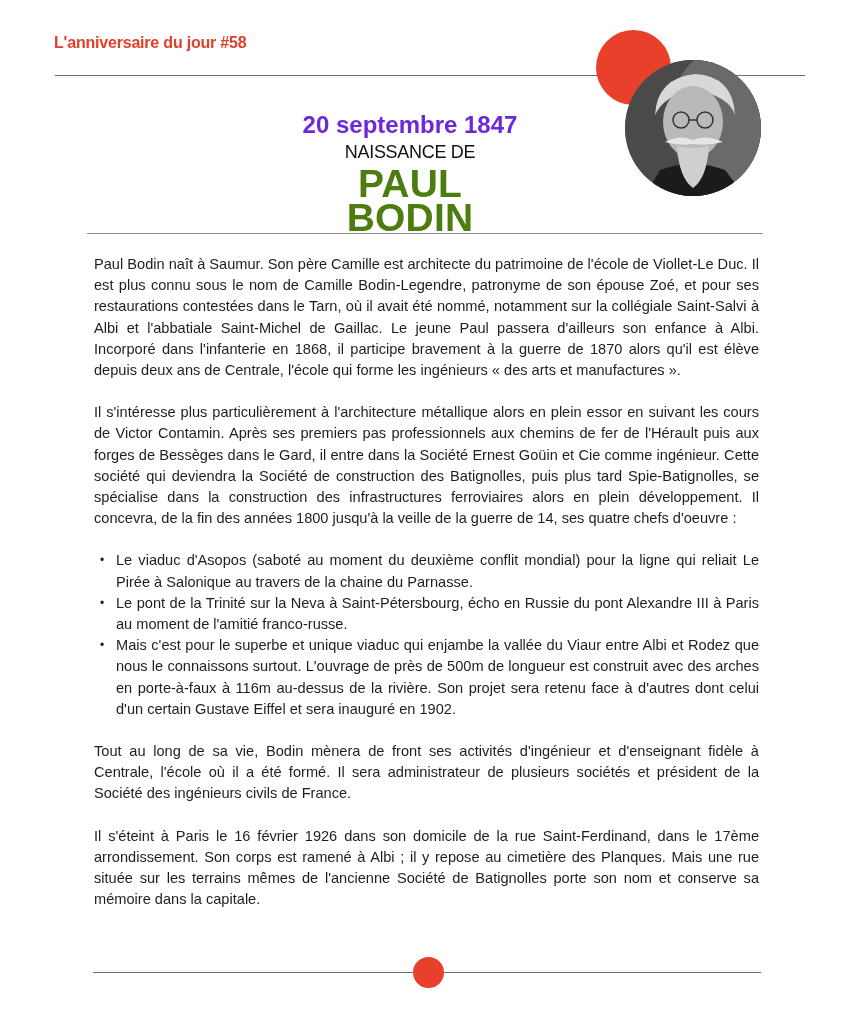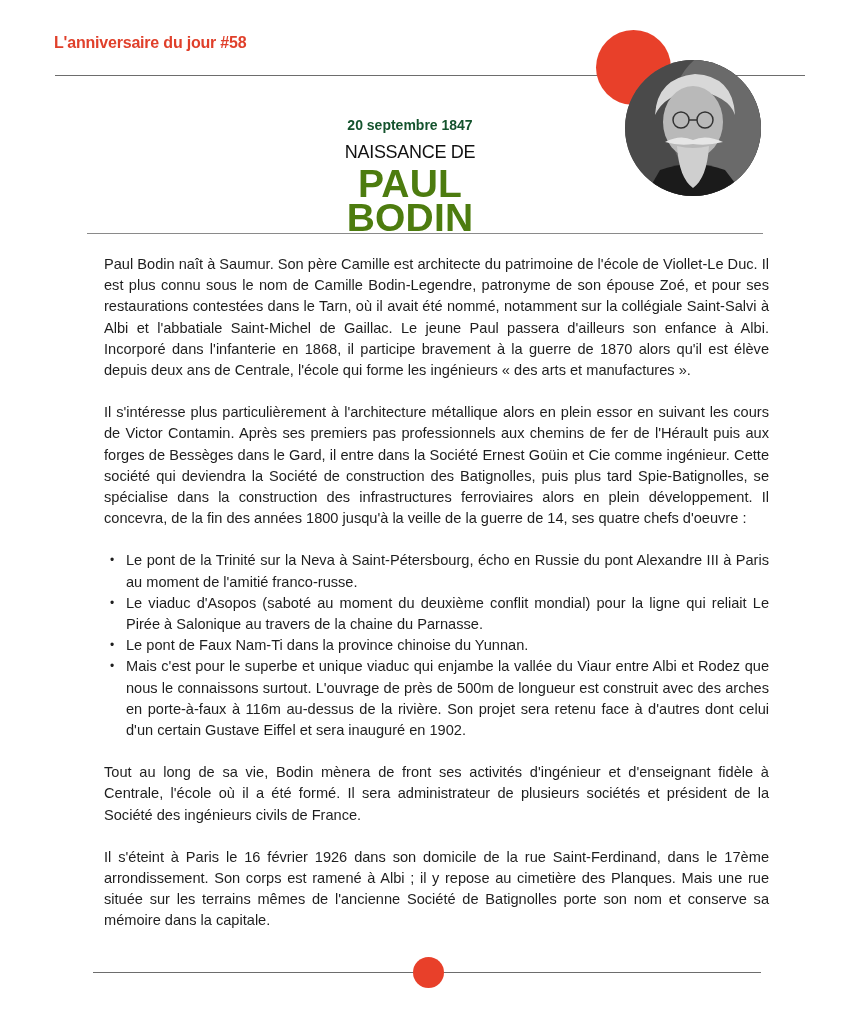--- a/index.html
+++ b/index.html
@@ -11,24 +11,24 @@
   .rule-top { left: 55px; top: 75px; width: 750px; }
   .rule-mid { left: 87px; top: 233px; width: 676px; background: #8a8a8a; }
   .rule-bottom { left: 93px; top: 972px; width: 668px; }
   .red-circle { position: absolute; left: 596px; top: 30px; width: 75px; height: 75px;
                 border-radius: 50%; background: #e8402a; }
   .portrait { position: absolute; left: 625px; top: 60px; width: 136px; height: 136px;
               border-radius: 50%; overflow: hidden;
               background: radial-gradient(circle at 45% 40%, #9a9a9a 0%, #5c5c5c 45%, #2a2a2a 100%); }
   .portrait svg { display: block; }
   .title-block { position: absolute; left: 290px; top: 113px; width: 240px; text-align: center; }
-  .date { font-size: 14px; font-weight: 700; color: #14532d; line-height: 24px; }
+  .date { font-size: 24px; font-weight: 700; color: #6d28d9; line-height: 24px; }
   .t1 { font-size: 18px; font-weight: 400; color: #111; line-height: 30px; letter-spacing: -0.3px; }
   .t2 { font-size: 39px; font-weight: 700; color: #4d7c0f; line-height: 34px; letter-spacing: 0.2px; }
-  .body { position: absolute; left: 104px; top: 254px; width: 665px; font-size: 14.6px;
+  .body { position: absolute; left: 94px; top: 254px; width: 665px; font-size: 14.6px;
           line-height: 21.2px; text-align: justify; color: #1e1e1e; }
   .body p { margin: 0 0 21px 0; }
   .body ul { margin: 0 0 21px 0; padding: 0 0 0 22px; list-style: none; }
   .body li { position: relative; }
   .body li::before { content: "•"; position: absolute; left: -16px; top: 0; font-size: 12px; }
   .bottom-dot { position: absolute; left: 413px; top: 957px; width: 31px; height: 31px;
                 border-radius: 50%; background: #e8402a; }
 </style>
 </head>
 <body>
@@ -65,23 +65,22 @@
   <div class="t1">NAISSANCE DE</div>
   <div class="t2">PAUL BODIN</div>
 </div>
 
 <div class="rule rule-mid"></div>
 
 <div class="body">
   <p>Paul Bodin naît à Saumur. Son père Camille est architecte du patrimoine de l'école de Viollet-Le Duc. Il est plus connu sous le nom de Camille Bodin-Legendre, patronyme de son épouse Zoé, et pour ses restaurations contestées dans le Tarn, où il avait été nommé, notamment sur la collégiale Saint-Salvi à Albi et l'abbatiale Saint-Michel de Gaillac. Le jeune Paul passera d'ailleurs son enfance à Albi. Incorporé dans l'infanterie en 1868, il participe bravement à la guerre de 1870 alors qu'il est élève depuis deux ans de Centrale, l'école qui forme les ingénieurs « des arts et manufactures ».</p>
   <p>Il s'intéresse plus particulièrement à l'architecture métallique alors en plein essor en suivant les cours de Victor Contamin. Après ses premiers pas professionnels aux chemins de fer de l'Hérault puis aux forges de Bessèges dans le Gard, il entre dans la Société Ernest Goüin et Cie comme ingénieur. Cette société qui deviendra la Société de construction des Batignolles, puis plus tard Spie-Batignolles, se spécialise dans la construction des infrastructures ferroviaires alors en plein développement. Il concevra, de la fin des années 1800 jusqu'à la veille de la guerre de 14, ses quatre chefs d'oeuvre :</p>
   <ul>
+    <li>Le viaduc d'Asopos (saboté au moment du deuxième conflit mondial) pour la ligne qui reliait Le Pirée à Salonique au travers de la chaine du Parnasse.</li>
     <li>Le pont de la Trinité sur la Neva à Saint-Pétersbourg, écho en Russie du pont Alexandre III à Paris au moment de l'amitié franco-russe.</li>
-    <li>Le viaduc d'Asopos (saboté au moment du deuxième conflit mondial) pour la ligne qui reliait Le Pirée à Salonique au travers de la chaine du Parnasse.</li>
-    <li>Le pont de Faux Nam-Ti dans la province chinoise du Yunnan.</li>
     <li>Mais c'est pour le superbe et unique viaduc qui enjambe la vallée du Viaur entre Albi et Rodez que nous le connaissons surtout. L'ouvrage de près de 500m de longueur est construit avec des arches en porte-à-faux à 116m au-dessus de la rivière. Son projet sera retenu face à d'autres dont celui d'un certain Gustave Eiffel et sera inauguré en 1902.</li>
   </ul>
   <p>Tout au long de sa vie, Bodin mènera de front ses activités d'ingénieur et d'enseignant fidèle à Centrale, l'école où il a été formé. Il sera administrateur de plusieurs sociétés et président de la Société des ingénieurs civils de France.</p>
   <p>Il s'éteint à Paris le 16 février 1926 dans son domicile de la rue Saint-Ferdinand, dans le 17ème arrondissement. Son corps est ramené à Albi ; il y repose au cimetière des Planques. Mais une rue située sur les terrains mêmes de l'ancienne Société de Batignolles porte son nom et conserve sa mémoire dans la capitale.</p>
 </div>
 
 <div class="rule rule-bottom"></div>
 <div class="bottom-dot"></div>
 
 </body></html>

